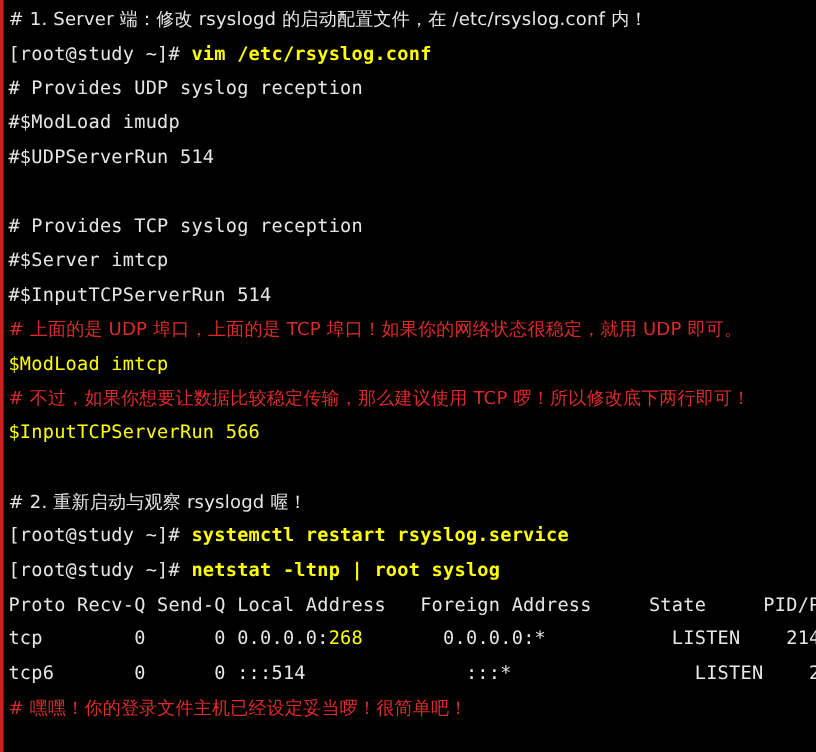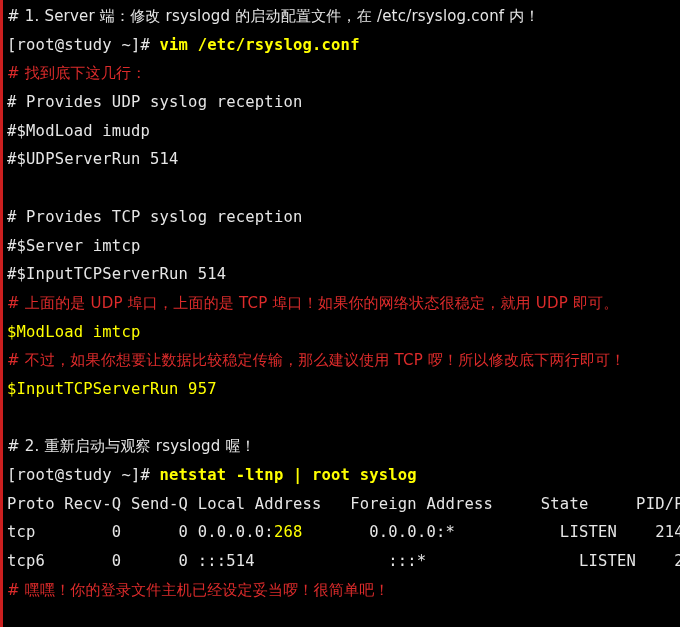--- a/index.html
+++ b/index.html
@@ -60,33 +60,33 @@
   .hl-514 { color: #ffff00; }
 </style>
 </head>
 <body>
 
 <div id="terminal">
   <div id="left-strip"></div>
   <div id="lines">
       <div class="line"><span class="seg c-white cjk"># 1. Server 端：修改 rsyslogd 的启动配置文件，在 /etc/rsyslog.conf 内！</span></div>
       <div class="line"><span class="seg c-white">[root@study ~]# </span><span class="seg c-yellow bold">vim /etc/rsyslog.conf</span></div>
-      <div class="line"><span class="seg c-red cjk"># 找到底下这几行：</span></div>
       <div class="line"><span class="seg c-white"># Provides UDP syslog reception</span></div>
       <div class="line"><span class="seg c-white">#$ModLoad imudp</span></div>
       <div class="line"><span class="seg c-white">#$UDPServerRun 514</span></div>
       <div class="line blank">&nbsp;</div>
       <div class="line"><span class="seg c-white"># Provides TCP syslog reception</span></div>
       <div class="line"><span class="seg c-white">#$Server imtcp</span></div>
       <div class="line"><span class="seg c-white">#$InputTCPServerRun 514</span></div>
       <div class="line"><span class="seg c-red cjk"># 上面的是 UDP 埠口，上面的是 TCP 埠口！如果你的网络状态很稳定，就用 UDP 即可。</span></div>
       <div class="line"><span class="seg c-yellow">$ModLoad imtcp</span></div>
       <div class="line"><span class="seg c-red cjk"># 不过，如果你想要让数据比较稳定传输，那么建议使用 TCP 啰！所以修改底下两行即可！</span></div>
-      <div class="line"><span class="seg c-yellow">$InputTCPServerRun 957</span></div>
+      <div class="line"><span class="seg c-yellow">$InputTCPServerRun 566</span></div>
       <div class="line blank">&nbsp;</div>
       <div class="line"><span class="seg c-white cjk"># 2. 重新启动与观察 rsyslogd 喔！</span></div>
+      <div class="line"><span class="seg c-white">[root@study ~]# </span><span class="seg c-yellow bold">systemctl restart rsyslog.service</span></div>
       <div class="line"><span class="seg c-white">[root@study ~]# </span><span class="seg c-yellow bold">netstat -ltnp | root syslog</span></div>
       <div class="line"><span class="seg c-white">Proto Recv-Q Send-Q Local Address   Foreign Address     State     PID/Program name</span></div>
       <div class="line"><span class="seg c-white">tcp        0      0 0.0.0.0:</span><span class="seg hl-514">268</span><span class="seg c-white">       0.0.0.0:*           LISTEN    2145/rsyslogd</span></div>
       <div class="line"><span class="seg c-white">tcp6       0      0 :::514              :::*                LISTEN    2145/rsyslogd</span></div>
       <div class="line"><span class="seg c-red cjk"># 嘿嘿！你的登录文件主机已经设定妥当啰！很简单吧！</span></div>
     </div>
 </div>
 
 </body></html>

